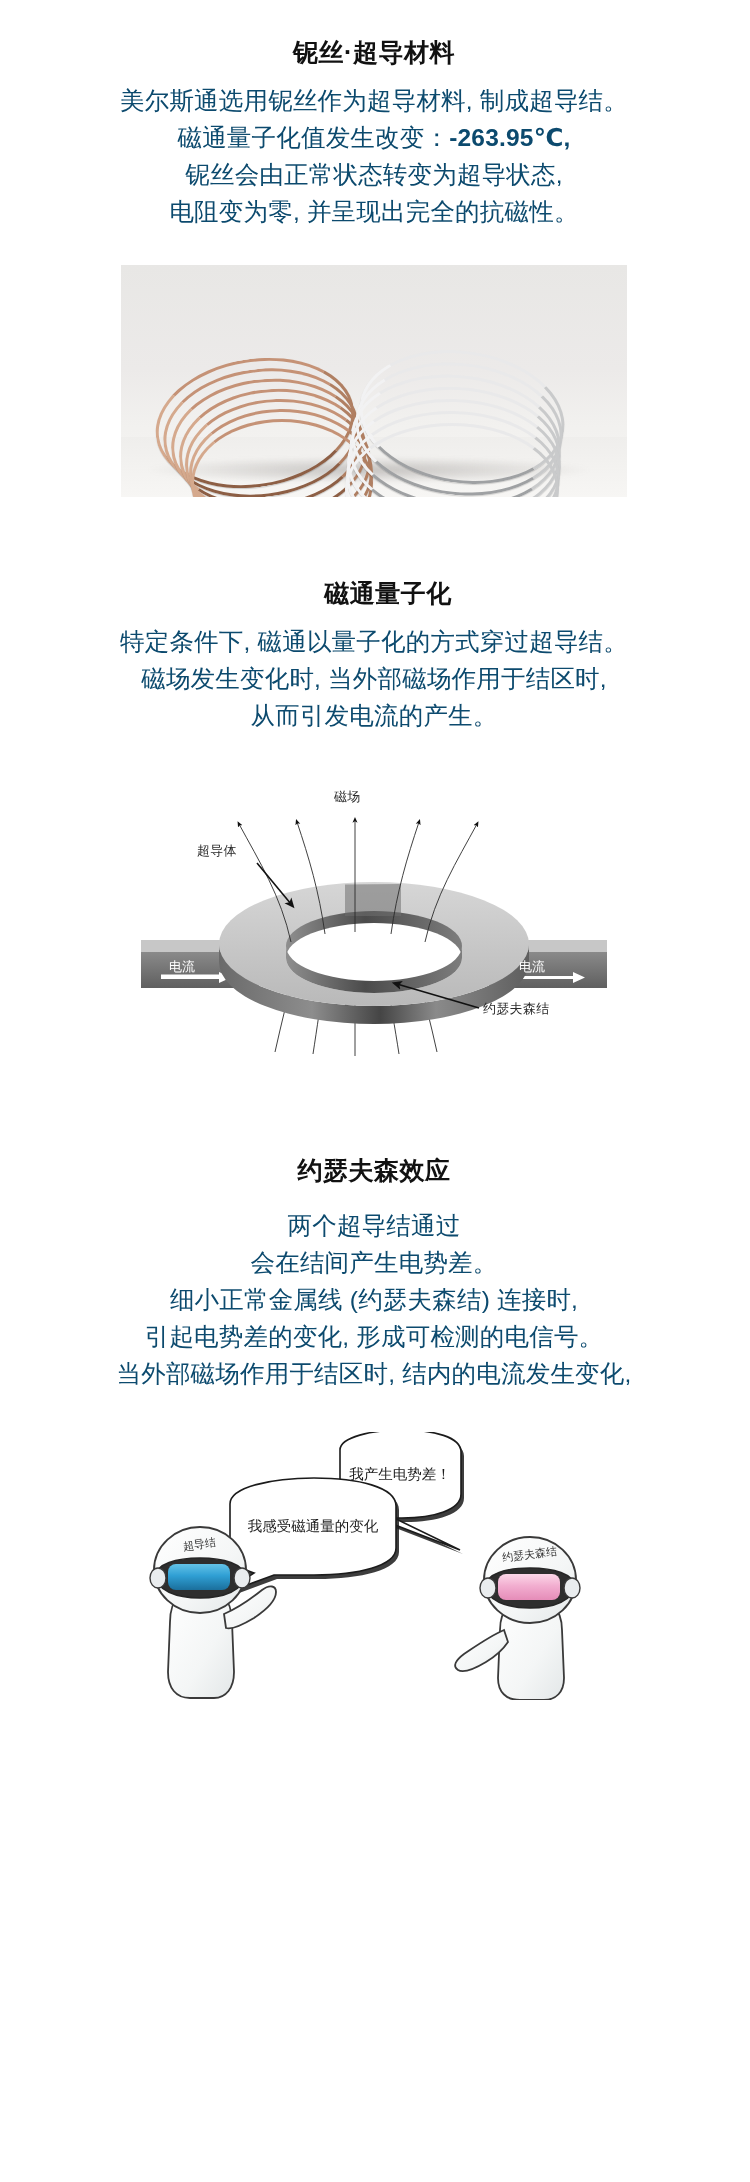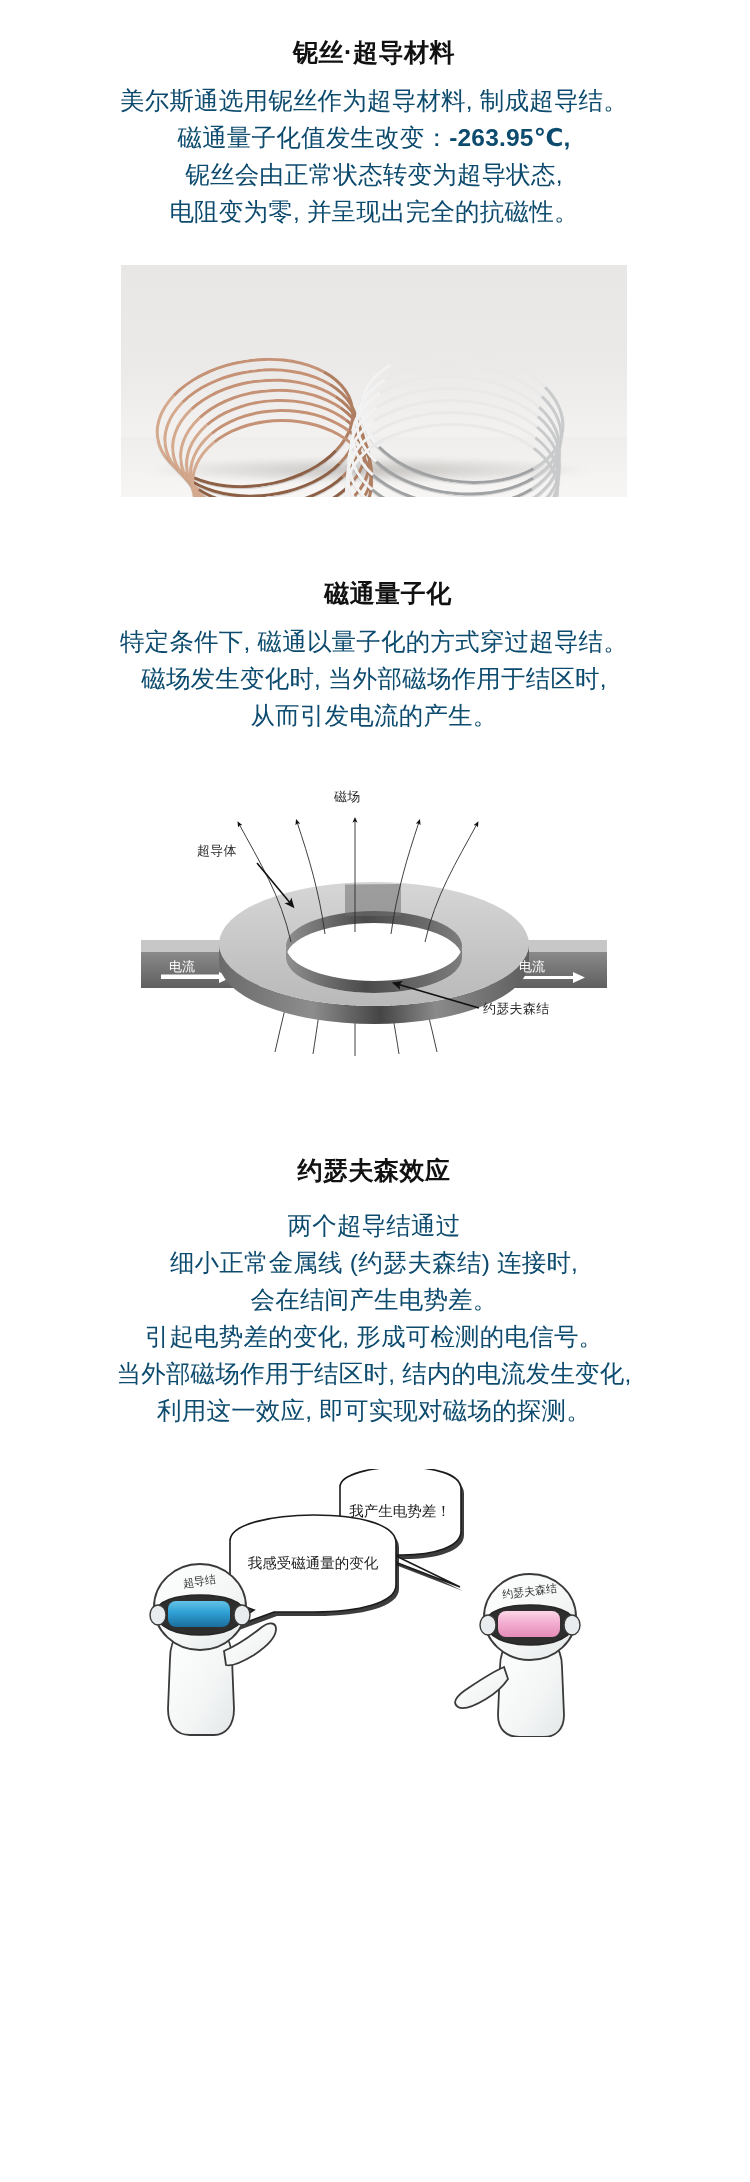--- a/index.html
+++ b/index.html
@@ -262,25 +262,24 @@
       <span class="cur-label" style="left:380px; top:192px;">电流</span>
       <span class="diag-label" style="left:344px; top:234px;">约瑟夫森结</span>
     </figure>
   </section>
 
   <section id="sec3">
     <h2 class="section-title">约瑟夫森效应</h2>
 
     <div class="para">
       <span class="para-line">两个超导结通过</span>
+      <span class="para-line">会在结间产生电势差。</span>
       <span class="para-line">细小正常金属线 (约瑟夫森结) 连接时,</span>
-      <span class="para-line">会在结间产生电势差。</span>
       <span class="para-line">引起电势差的变化, 形成可检测的电信号。</span>
       <span class="para-line">当外部磁场作用于结区时, 结内的电流发生变化,</span>
-      <span class="para-line">利用这一效应, 即可实现对磁场的探测。</span>
     </div>
 
     <figure class="cartoon-wrap">
       <svg viewBox="0 0 480 268" width="480" height="268">
         <defs>
           <linearGradient id="bodyG" x1="0" y1="0" x2="1" y2="1">
             <stop offset="0%" stop-color="#ffffff"></stop>
             <stop offset="60%" stop-color="#f4f6f6"></stop>
             <stop offset="100%" stop-color="#e3e7e8"></stop>
           </linearGradient>

